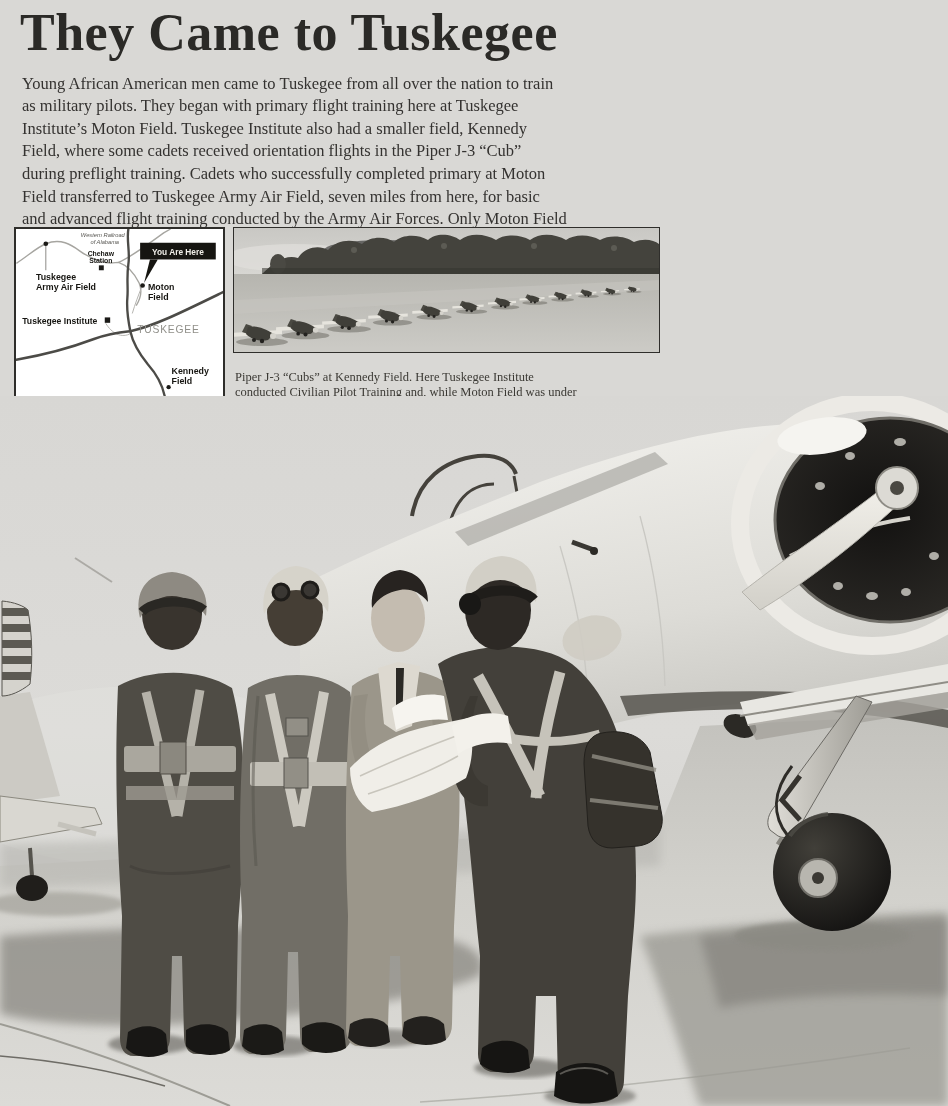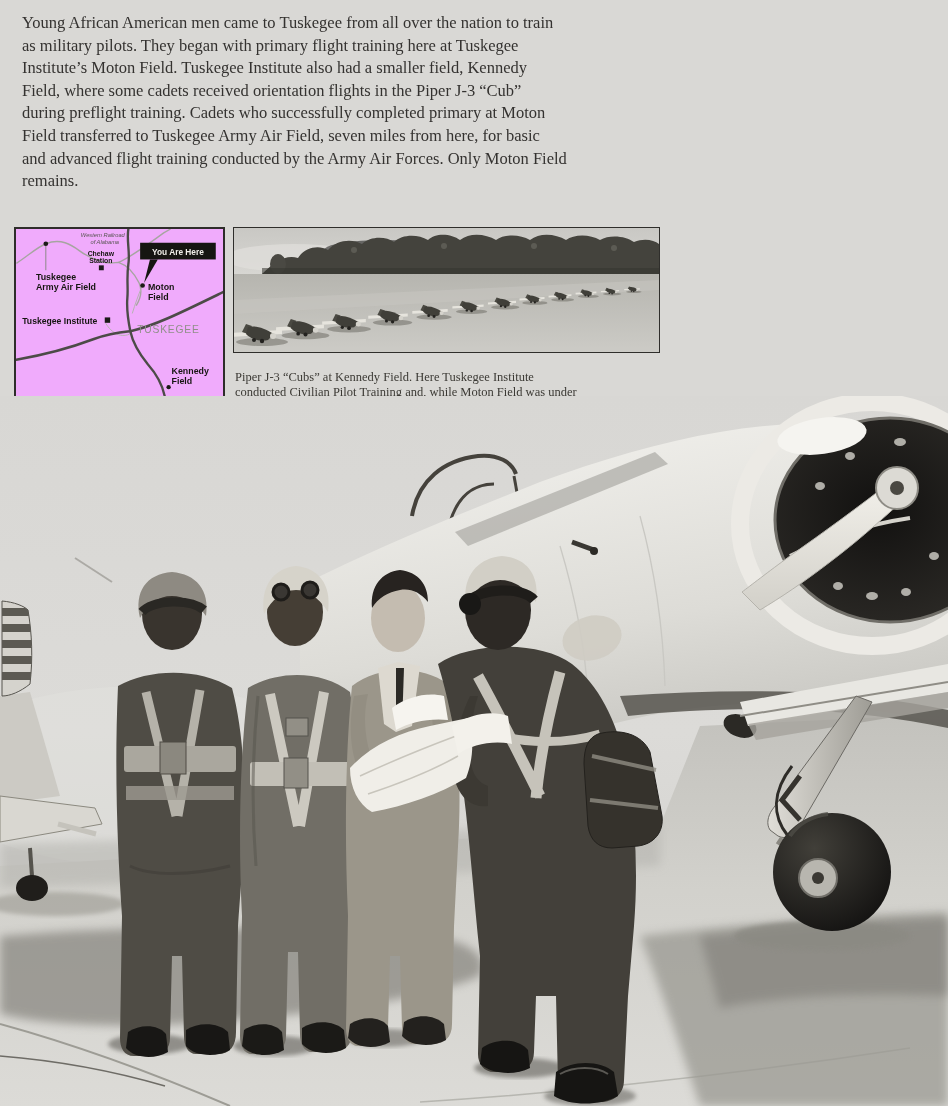--- a/index.html
+++ b/index.html
@@ -11,21 +11,21 @@
   .title{
     margin:6px 0 0 20px;font-size:52px;line-height:1.05;font-weight:600;
     letter-spacing:.5px;color:#2b2a27;
   }
   .intro{
     margin:12px 0 0 22px;width:545px;font-size:16.5px;line-height:1.37;
     color:#343230;
   }
   .map-box{
     position:absolute;left:14px;top:227px;width:207px;height:167px;
-    border:2px solid #2e2d2a;background:#f0abfc;
+    border:2px solid #2e2d2a;background:#ffffff;
   }
   .map-box svg{display:block;width:100%;height:100%;}
   .map-label{font-family:"Liberation Sans",sans-serif;font-weight:bold;fill:#161511;}
   .map-label-gray{font-family:"Liberation Sans",sans-serif;fill:#908f89;}
   .map-label-it{font-family:"Liberation Sans",sans-serif;font-style:italic;fill:#55544f;}
   .photo-box{
     position:absolute;left:233px;top:227px;width:425px;height:124px;
     border:1px solid #2f2e2b;background:#c9c8c4;
   }
   .photo-box svg{display:block;width:100%;height:100%;}
@@ -34,20 +34,21 @@
     font-size:12.5px;line-height:1.27;color:#3b3934;
   }
   .main-photo{position:absolute;left:0;top:396px;width:948px;height:710px;}
   .main-photo svg{display:block;width:100%;height:100%;}
 </style>
 </head>
 <body>
 
 <div class="panel">
 
+  <h1 class="title">They Came to Tuskegee</h1>
 
   <p class="intro">Young African American men came to Tuskegee from all over the nation to train as military pilots. They began with primary flight training here at Tuskegee Institute’s Moton Field. Tuskegee Institute also had a smaller field, Kennedy Field, where some cadets received orientation flights in the Piper J-3 “Cub” during preflight training. Cadets who successfully completed primary at Moton Field transferred to Tuskegee Army Air Field, seven miles from here, for basic and advanced flight training conducted by the Army Air Forces. Only Moton Field remains.</p>
 
   <div class="map-box">
     <svg viewBox="0 0 210 170">
 
       <g>
         <path d="M0,35 C12,27 22,18 30,15 C45,9 56,16 64,22 C72,28 80,31 86,33 C95,36 100,34 104,34 C113,37 120,45 125,55 C128,62 127,70 122,78" fill="none" stroke="#a6a5a0" stroke-width="1.4"></path>
         <path d="M104,34 C118,28 136,14 150,4 L157,0" fill="none" stroke="#a6a5a0" stroke-width="1.4"></path>
       </g>

